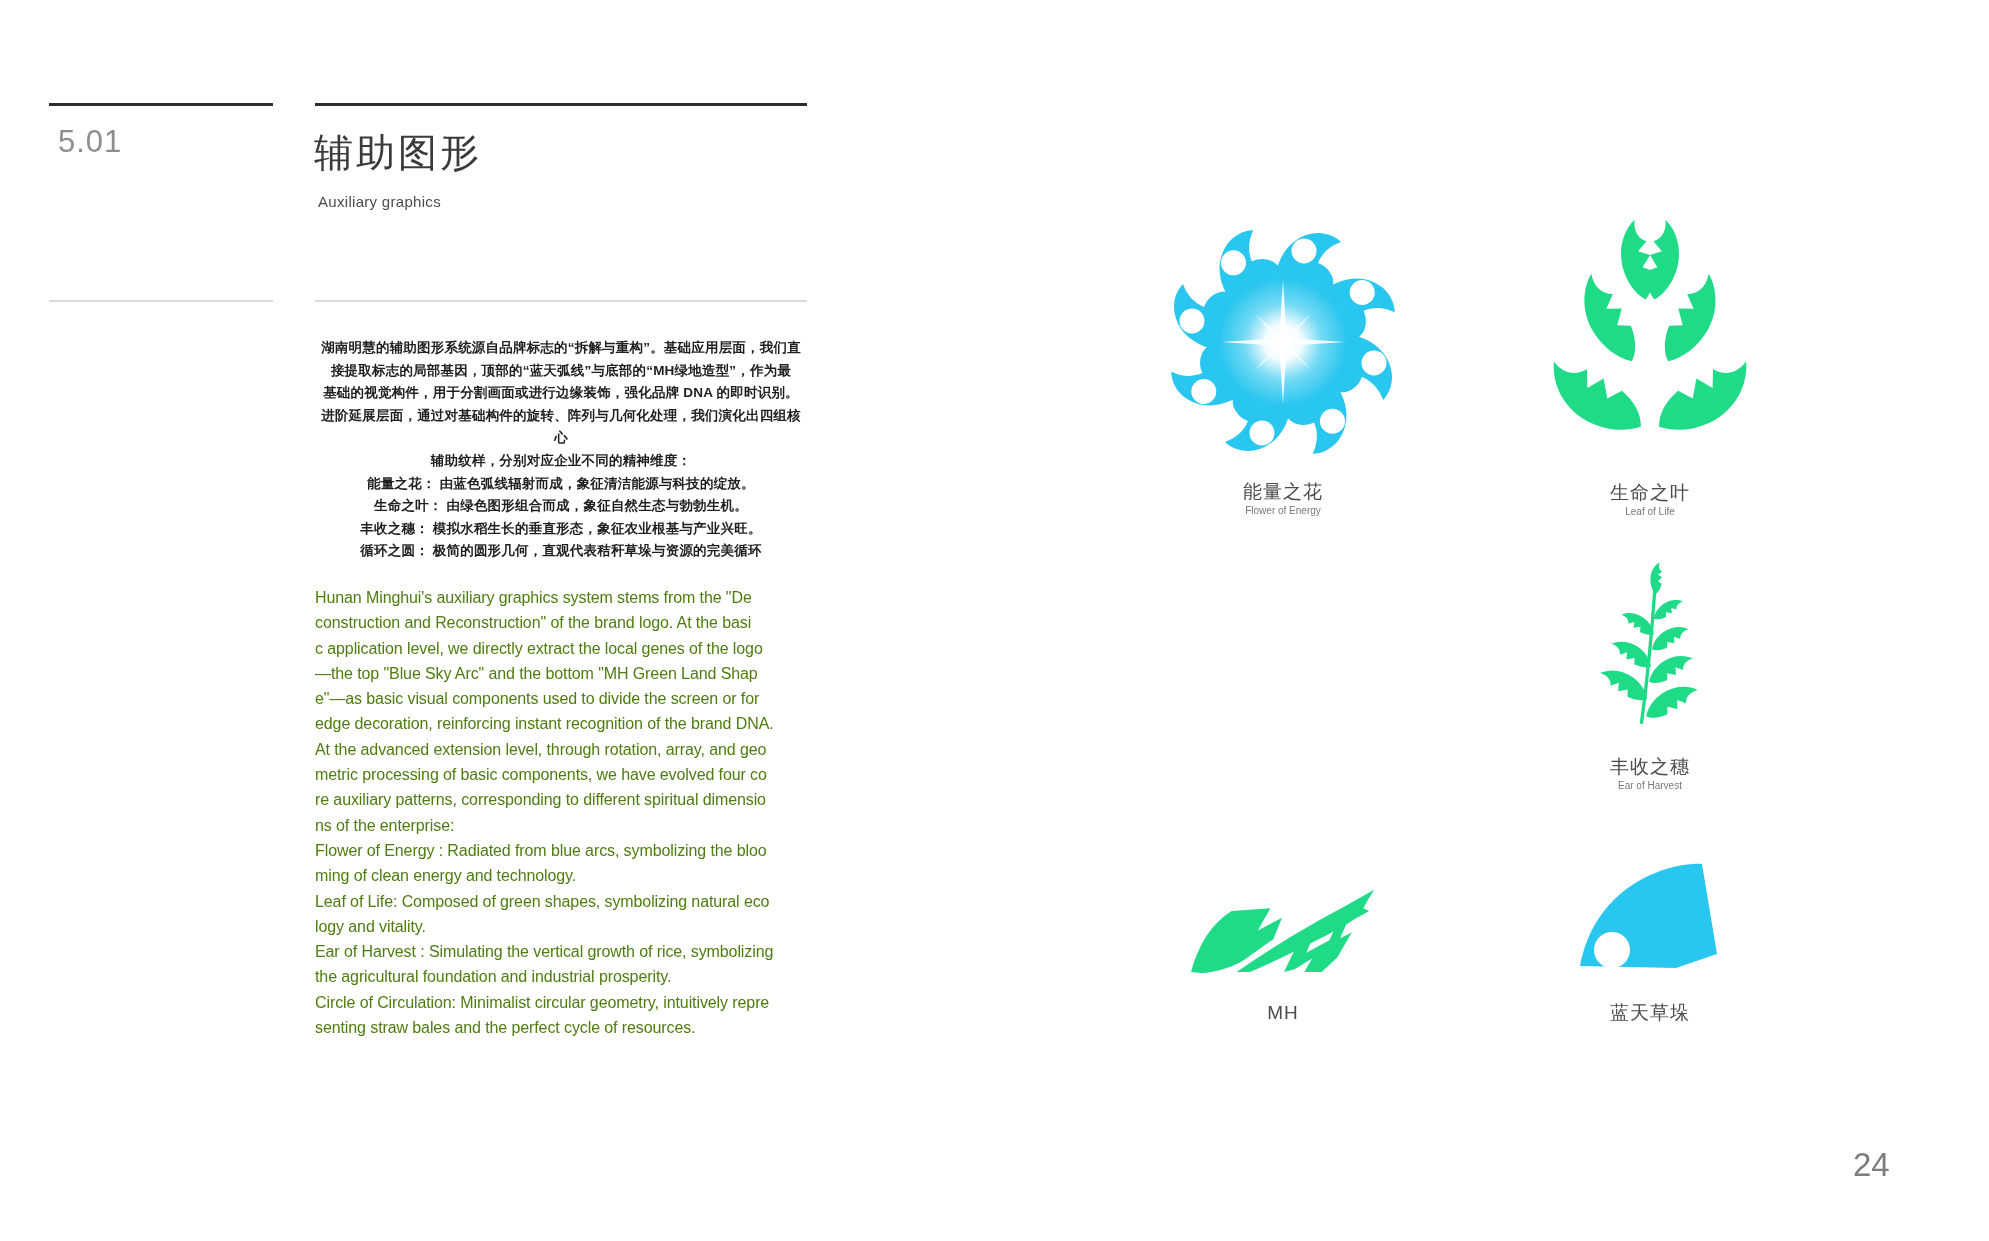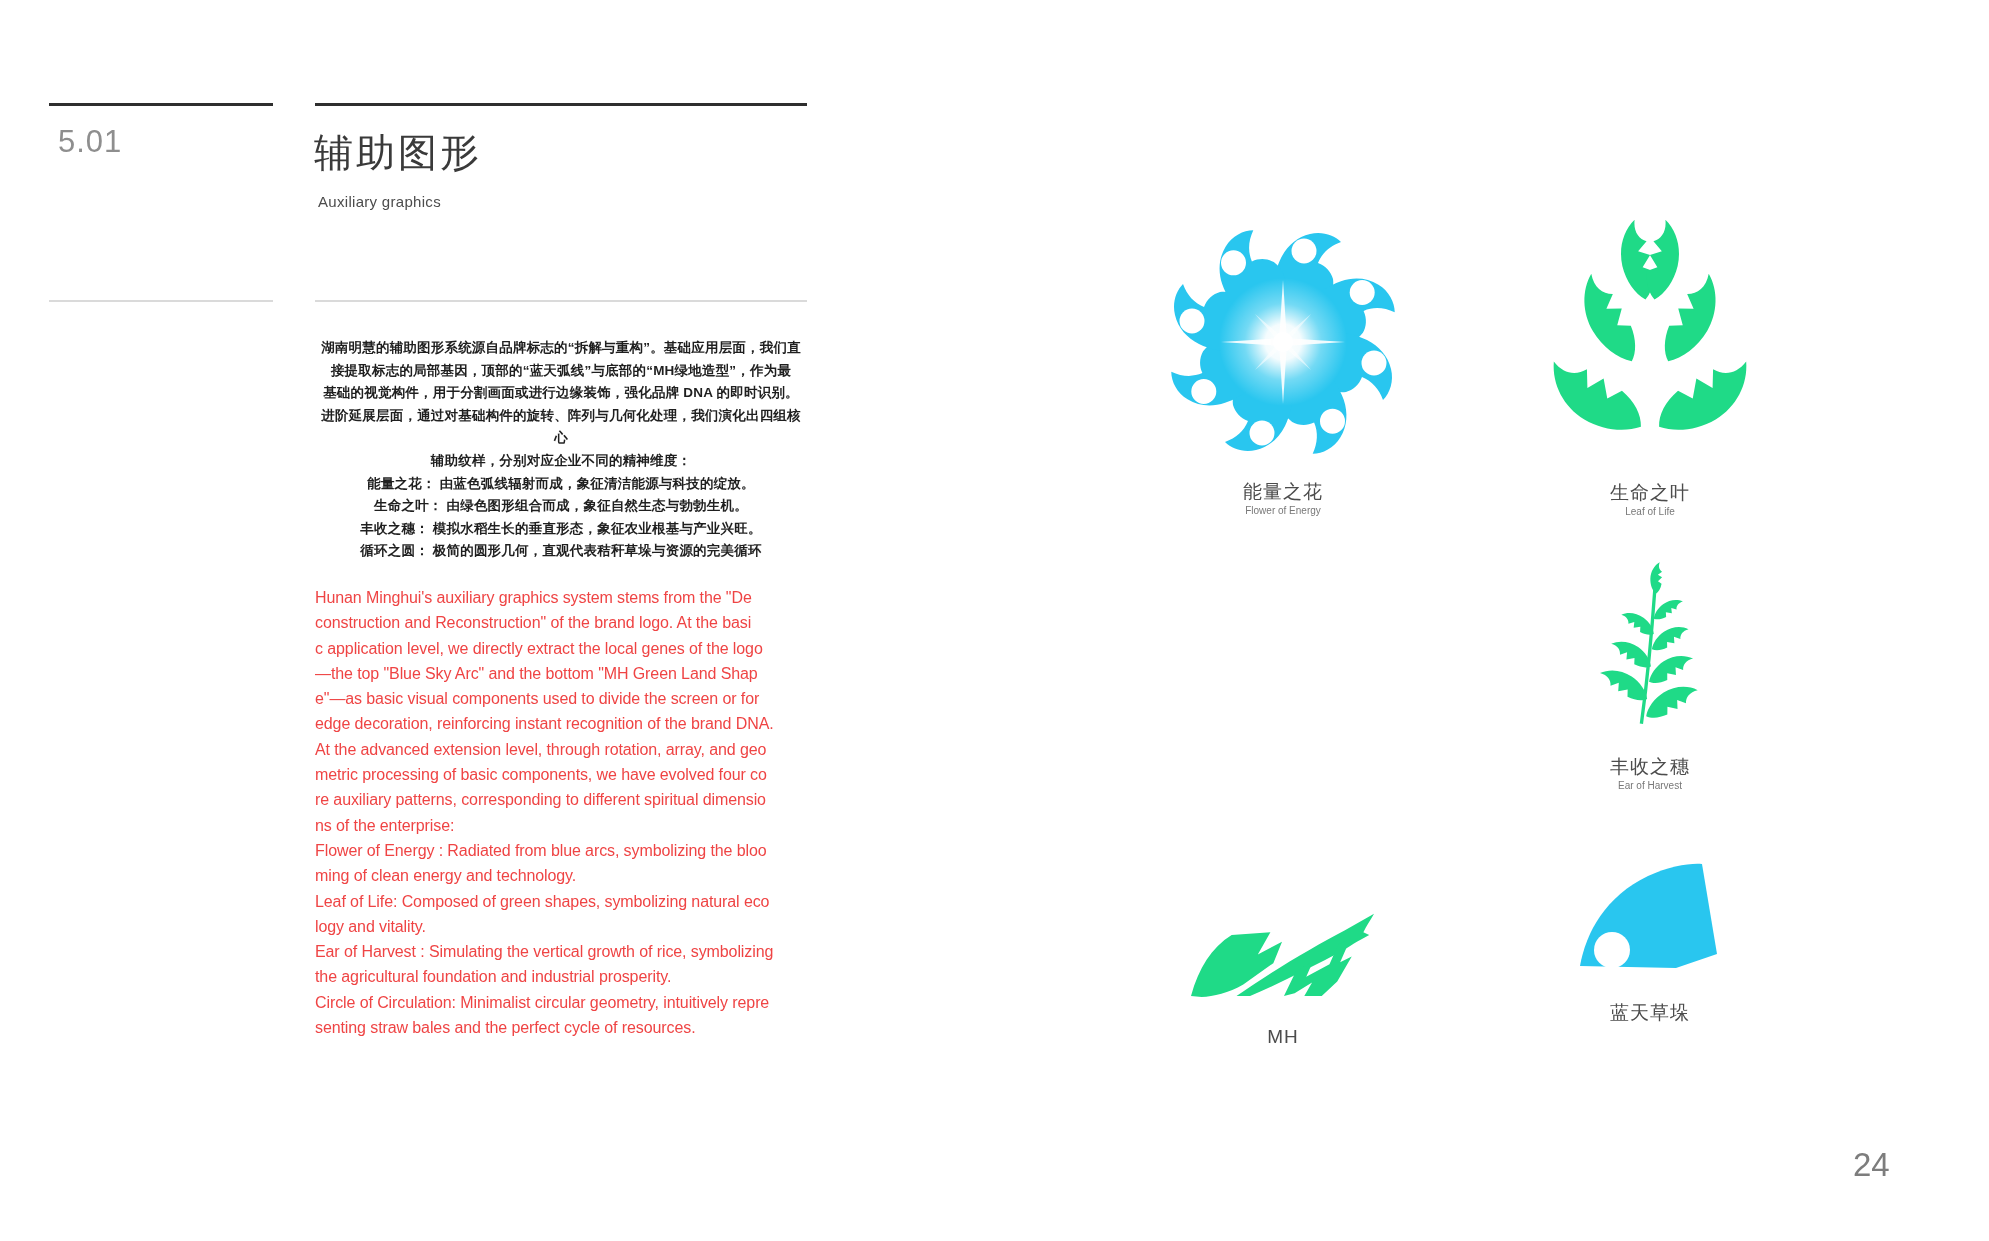--- a/index.html
+++ b/index.html
@@ -7,21 +7,21 @@
   #page{position:relative;width:1989px;height:1241px;background:#ffffff;overflow:hidden;}
   .abs{position:absolute;}
   .rule-dark{position:absolute;height:3px;background:#2e2e2e;}
   .rule-light{position:absolute;height:2px;background:#dadada;}
   #sec-num{left:58px;top:124px;font-size:31px;color:#8e8e8e;letter-spacing:1px;}
   #title-zh{left:314px;top:126px;font-size:39px;color:#3a3a3a;font-weight:500;letter-spacing:3px;}
   #title-en{left:318px;top:193px;font-size:15px;color:#4c4c4c;letter-spacing:0.3px;}
   #zh-block{left:315px;top:337px;width:492px;font-size:13.5px;line-height:22.6px;
             font-weight:600;color:#1f1f1f;white-space:pre-line;letter-spacing:0.2px;text-align:center;}
   #en-block{left:315px;top:585px;width:500px;font-size:16px;line-height:25.3px;
-            color:#ef4444;white-space:pre-line;letter-spacing:-0.1px;}
+            color:#4d7c0f;white-space:pre-line;letter-spacing:-0.1px;}
   #page-num{left:1853px;top:1146px;font-size:33px;color:#7d7d7d;}
   .tile{position:absolute;width:330px;text-align:center;}
   .art{display:flex;align-items:flex-start;justify-content:center;}
   .zh-label{font-size:19px;color:#4c4c4c;letter-spacing:1px;line-height:20px;}
   .en-label{font-size:10px;color:#787878;margin-top:3px;line-height:12px;}
   svg{overflow:visible;}
 </style>
 </head>
 <body>
 
@@ -142,21 +142,21 @@
           <use href="#flmA" transform="translate(49,58) scale(-1,1) rotate(62) scale(0.38)"></use>
           <use href="#flmA" transform="translate(46,92) scale(-1,1) rotate(63) scale(0.46)"></use>
           <use href="#flmA" transform="translate(42,126) scale(-1,1) rotate(64) scale(0.54)"></use>
         </g>
       </svg>
     </div>
     <div class="zh-label">丰收之穗</div>
     <div class="en-label">Ear of Harvest</div>
   </div>
 
-  <div class="tile" style="left:1118px;top:907px;">
+  <div class="tile" style="left:1118px;top:883px;">
     <div class="art" style="height:120px;">
       <svg width="196" height="92" viewBox="0 0 200 95">
         <g fill="#1FDA87">
           <path d="M5,92 C13,63 26,42 47,29 L87,26 L74,49 L99,36 L90,58 L59,80 C44,89 28,92 16,93 Z"></path>
           <path d="M52,92 C92,64 132,41 164,24 L194,7 C190,14 186,20 183,26 L189,29 C176,36 168,41 162,45 C128,63 96,79 66,92 Z"></path>
           <path d="M101,92 L113,67 L131,56 L124,72 L148,59 L157,39 L170,32 L159,57 L171,51 L156,77 L140,92 L122,92 L130,78 L112,89 Z"></path>
         </g>
       </svg>
     </div>
     <div class="zh-label">MH</div>

